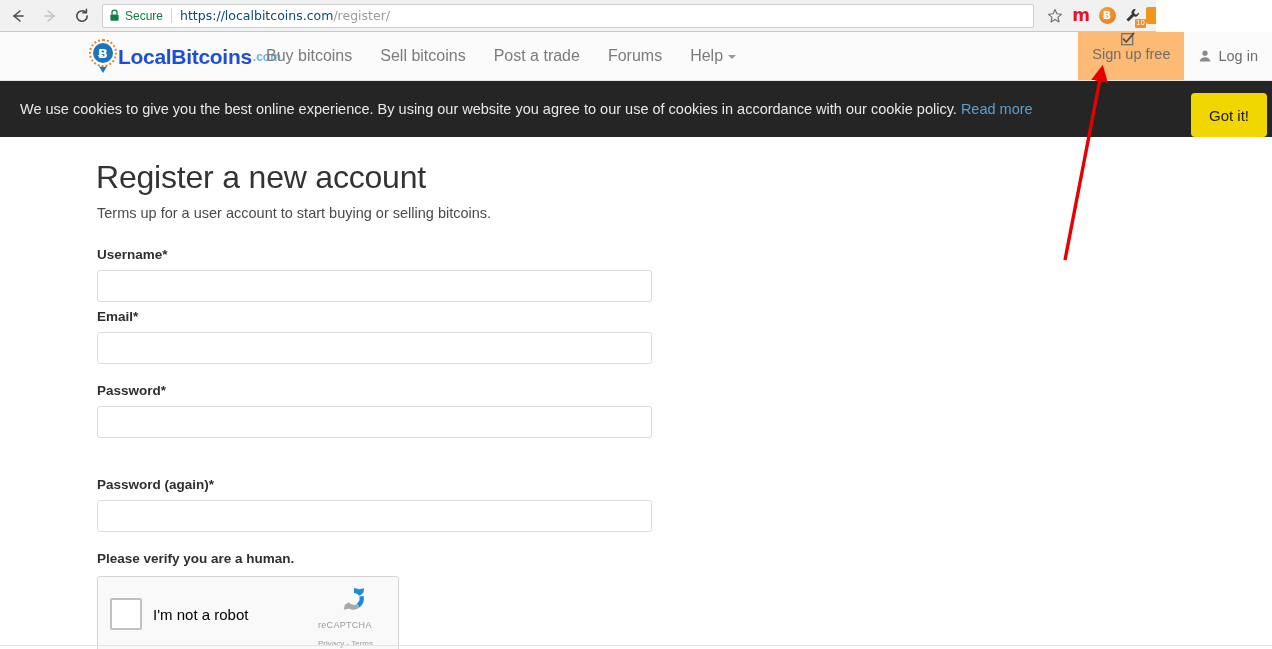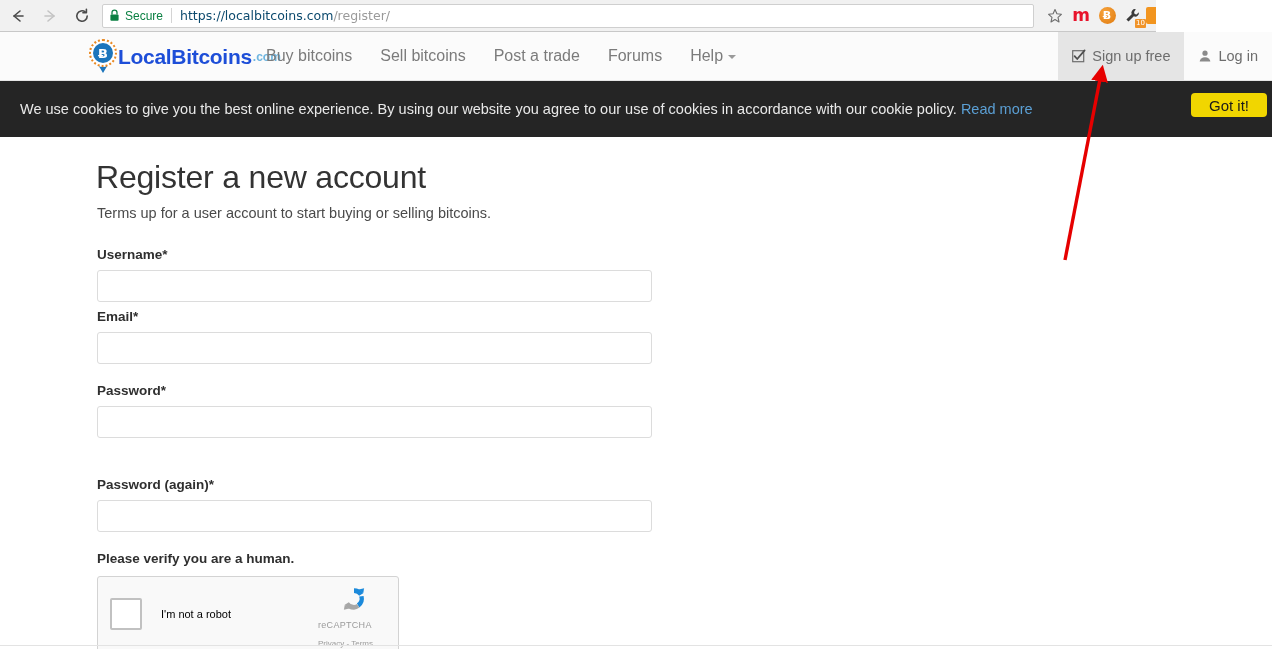--- a/index.html
+++ b/index.html
@@ -219,21 +219,21 @@
     align-items: stretch;
   }
   .nav-auth {
     display: flex;
     align-items: center;
     font-size: 14.5px;
     color: #6d6d6d;
     padding: 0 14px;
     white-space: nowrap;
   }
-  .nav-auth.active { background: #e5e5e5; }
+  .nav-auth.active { background: #fdba74; flex-direction: column; }
   .auth-ico { margin-right: 6px; display: flex; align-items: center; }
 
   
   .cookie-bar {
     position: absolute;
     top: 81px; left: 0;
     width: 1272px;
     height: 56px;
     background: #252525;
     display: flex;
@@ -246,21 +246,21 @@
     font-size: 14.5px;
     color: #e9e9e9;
     white-space: nowrap;
     font-family: "Liberation Sans", sans-serif;
   }
   .cookie-link { color: #5b9fd4; }
   .cookie-btn {
     position: absolute;
     left: 1191px;
     top: 12px;
-    height: 24px;
+    height: 44px;
     background: #f1d600;
     color: #1a1a1a;
     font-size: 15px;
     border: none;
     border-radius: 4px;
     padding: 0 18px;
     white-space: nowrap;
     font-family: "Liberation Sans", sans-serif;
     cursor: pointer;
   }
@@ -343,23 +343,23 @@
   }
   .rc-check {
     width: 28px; height: 28px;
     background: #fff;
     border: 2px solid #c1c1c1;
     border-radius: 2px;
     margin-left: 12px;
     flex: none;
   }
   .rc-text {
-    font-size: 11px;
+    font-size: 15px;
     color: #000;
-    margin-left: 19px;
+    margin-left: 11px;
     font-family: "Liberation Sans", sans-serif;
   }
   .rc-brand {
     position: absolute;
     right: 8px;
     top: 7px;
     width: 72px;
     text-align: left;
   }
   .rc-logo { margin: 0 auto; display: block; }

